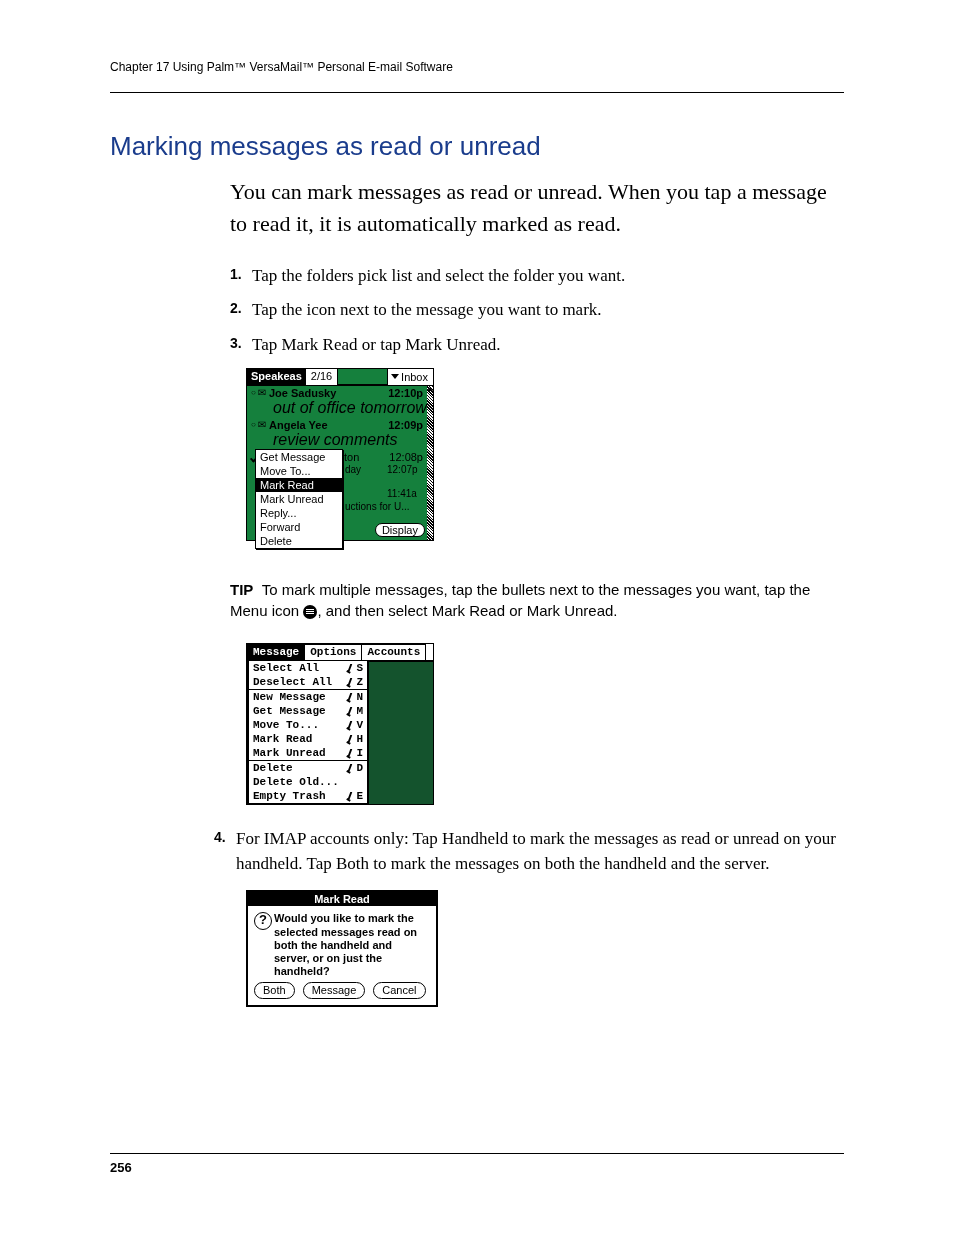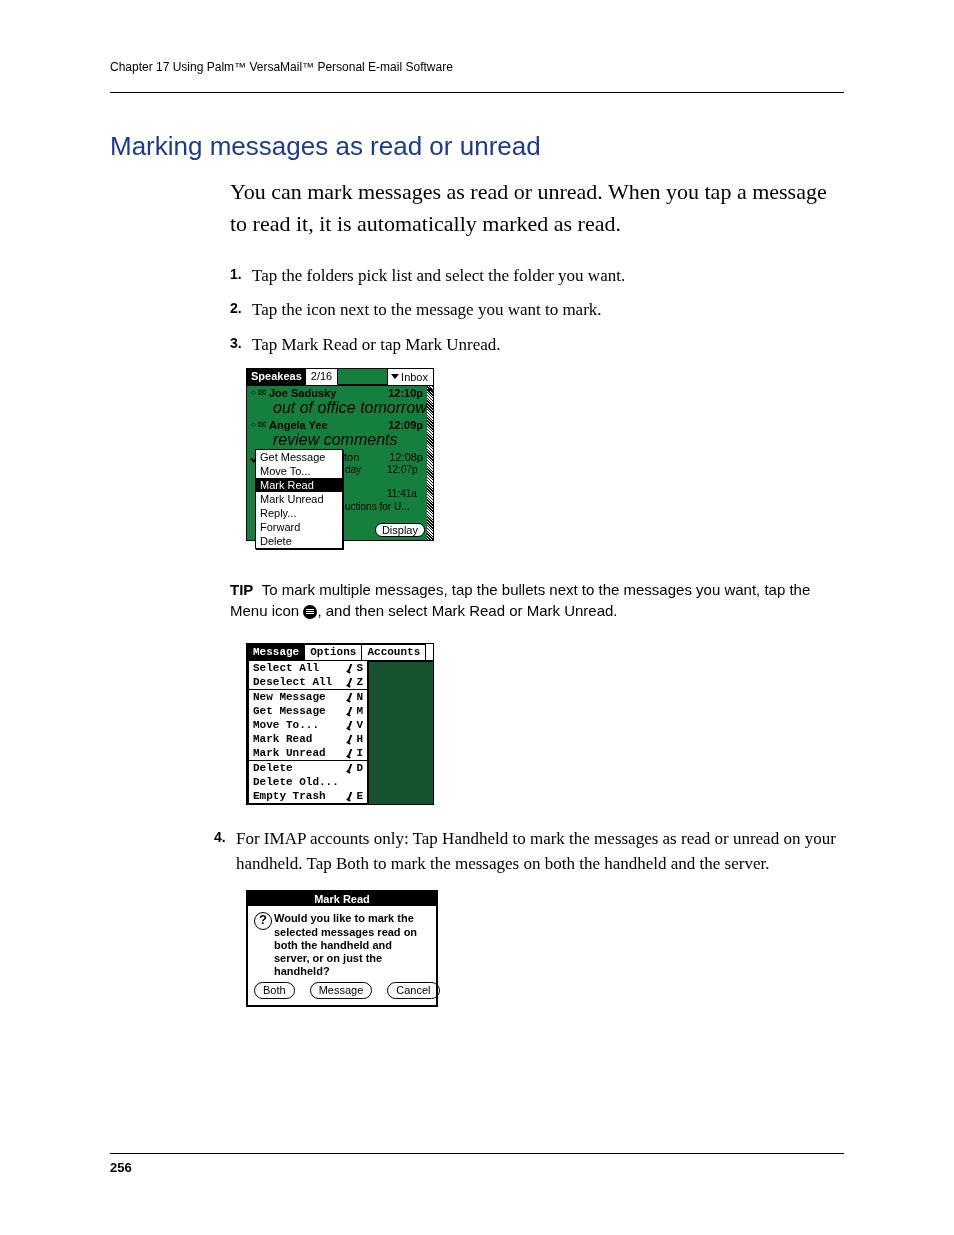--- a/index.html
+++ b/index.html
@@ -354,21 +354,21 @@
   }
   .q-icon::after {
     content: "?";
     position: absolute;
     left: 4px; top: -1px;
     font-weight: bold;
     font-size: 13px;
   }
   .shot3-buttons {
     display: flex;
-    gap: 15px;
+    gap: 8px;
     padding: 0 6px 6px 6px;
   }
   .pill-btn {
     border: 1px solid #000;
     border-radius: 10px;
     padding: 0 8px;
     font-size: 11px;
     line-height: 15px;
   }
 

